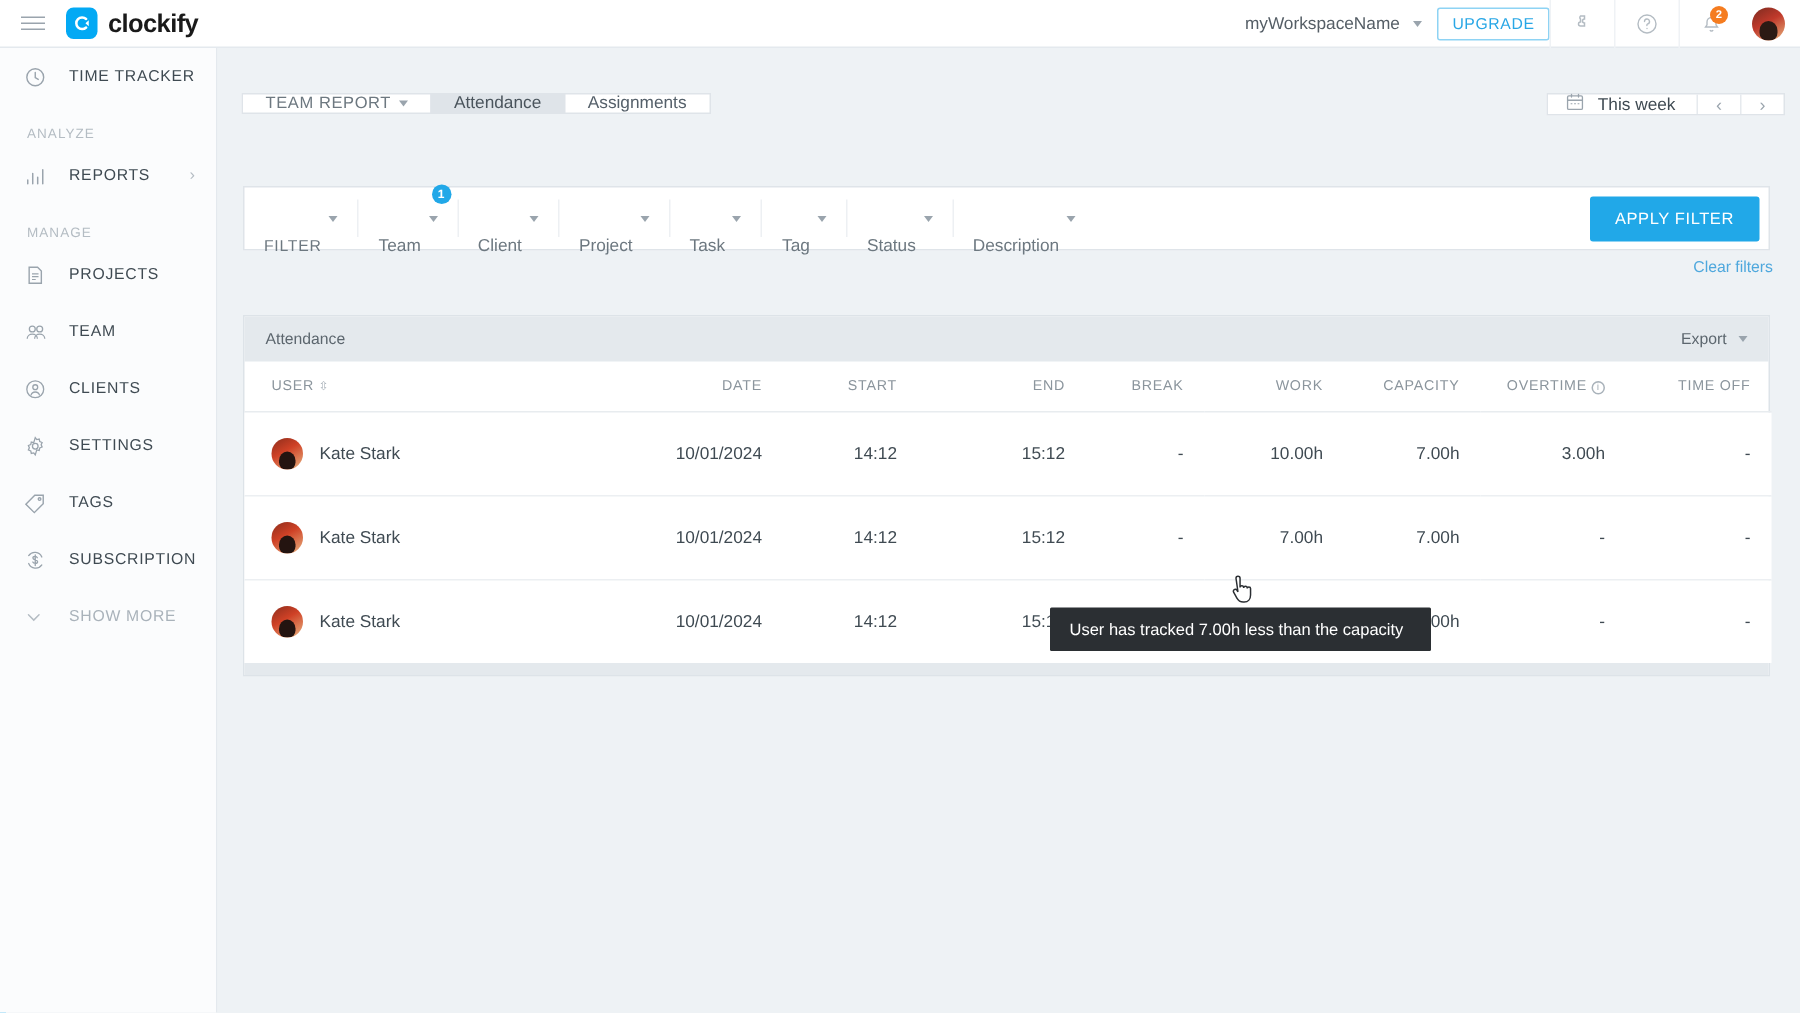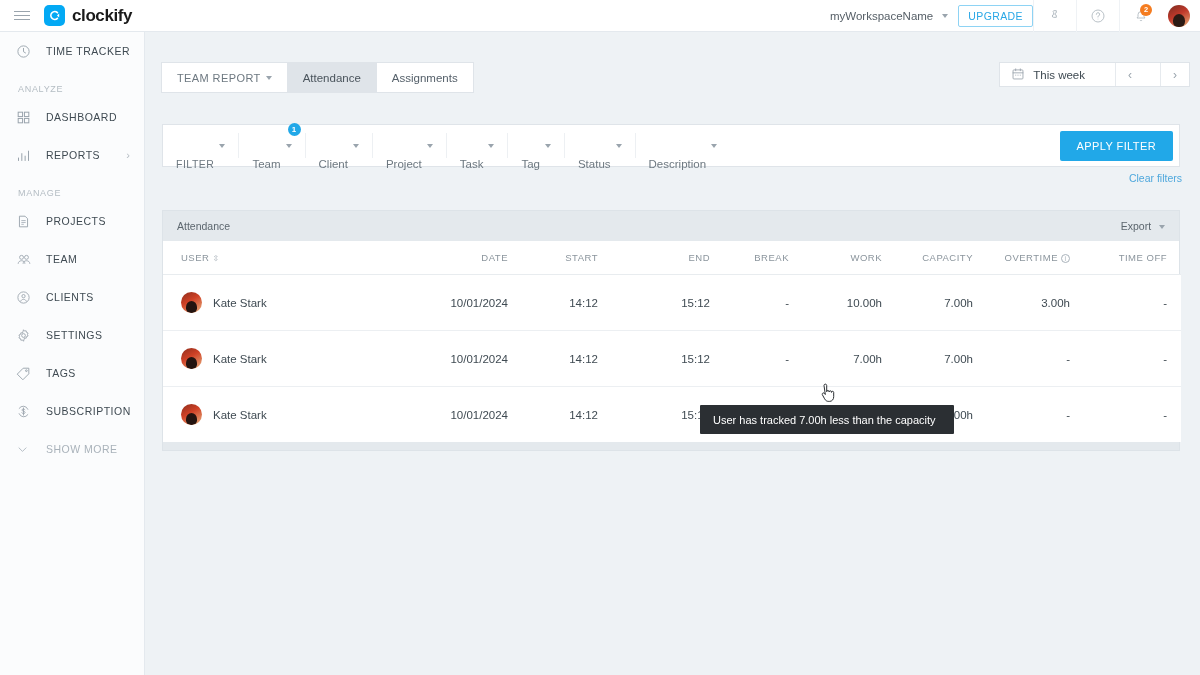--- a/index.html
+++ b/index.html
@@ -60,28 +60,28 @@
   .nav-label { font-size: 10.5px; letter-spacing: 0.5px; color: #3f4a52; margin-left: 8px; text-align: right; }
   .nav-item.muted .nav-label { color: #a9b2ba; }
   .section-title { font-size: 9px; letter-spacing: 0.7px; color: #b4bcc3; padding: 14px 0 4px 18px; }
   .chev-right { margin-left: auto; margin-right: 14px; color: #b4bcc3; font-size: 11px; }
 
   
   .main { position: absolute; top: 32px; left: 145px; width: 1055px; height: 643px; background: #eef2f5; }
 
   .tabs-row { position: absolute; top: 30px; left: 17px; display: flex; }
   .tab {
-    height: 31px; display: flex; align-items: center; padding: 0 15px;
+    height: 14px; display: flex; align-items: center; padding: 0 15px;
     border: 1px solid #dfe4e9; background: #fff; font-size: 11.5px; color: #55606a; cursor: pointer;
     margin-left: -1px;
   }
   .tab.report { color: #6d7880; letter-spacing: 0.4px; font-size: 11px; }
   .tab.active { background: #dfe4e9; color: #4a545c; }
 
-  .daterange { position: absolute; top: 30px; right: 10px; display: flex; height: 25px; border: 1px solid #dfe4e9; background: #fff; gap: 16px; }
+  .daterange { position: absolute; top: 30px; right: 10px; display: flex; height: 15px; border: 1px solid #dfe4e9; background: #fff; }
   .dr-main { display: flex; align-items: center; gap: 8px; padding: 0 14px 0 11px; font-size: 11.5px; color: #3f4a52; cursor: pointer; }
   .dr-arrow { width: 29px; display: flex; align-items: center; justify-content: center; border-left: 1px solid #e6eaee; color: #9aa4ad; font-size: 12px; cursor: pointer; }
 
   .filterbar {
     position: absolute; top: 92px; left: 17px; width: 1018px; height: 43px;
     background: #fff; border: 1px solid #dfe4e9; display: flex; align-items: center;
   }
   .fb-item { position: relative; display: flex; align-items: center; padding: 0 13px; height: 25px; border-right: 1px solid #edf0f3; cursor: pointer; }
   .fb-item:first-child { border-right: 1px solid #edf0f3; }
   .fb-label { font-size: 11.5px; color: #6d7880; margin-top: 36px; }
@@ -184,31 +184,20 @@
           <circle cx="12" cy="12" r="9"></circle>
           <path d="M12 7v5.3l3.2 2" stroke-linecap="round"></path>
         </svg>
     </span>
     <span class="nav-label">TIME TRACKER</span>
   </div>
 
 
   <div class="section-title">ANALYZE</div>
 
-  <div class="nav-item">
-    <span class="ico">
-      <svg width="15" height="15" viewBox="0 0 24 24" fill="none" stroke="#9aa4ad" stroke-width="1.6">
-          <rect x="3.5" y="3.5" width="7" height="7"></rect>
-          <rect x="13.5" y="3.5" width="7" height="7"></rect>
-          <rect x="3.5" y="13.5" width="7" height="7"></rect>
-          <rect x="13.5" y="13.5" width="7" height="7"></rect>
-        </svg>
-    </span>
-    <span class="nav-label">DASHBOARD</span>
-  </div>
 
   <div class="nav-item">
     <span class="ico">
       <svg width="15" height="15" viewBox="0 0 24 24" fill="none" stroke="#9aa4ad" stroke-width="1.6">
           <path d="M4 20v-4M9.3 20V9M14.6 20V13M20 20V5" stroke-linecap="round"></path>
         </svg>
     </span>
     <span class="nav-label">REPORTS</span>
     <span class="chev-right">›</span>
   </div>

